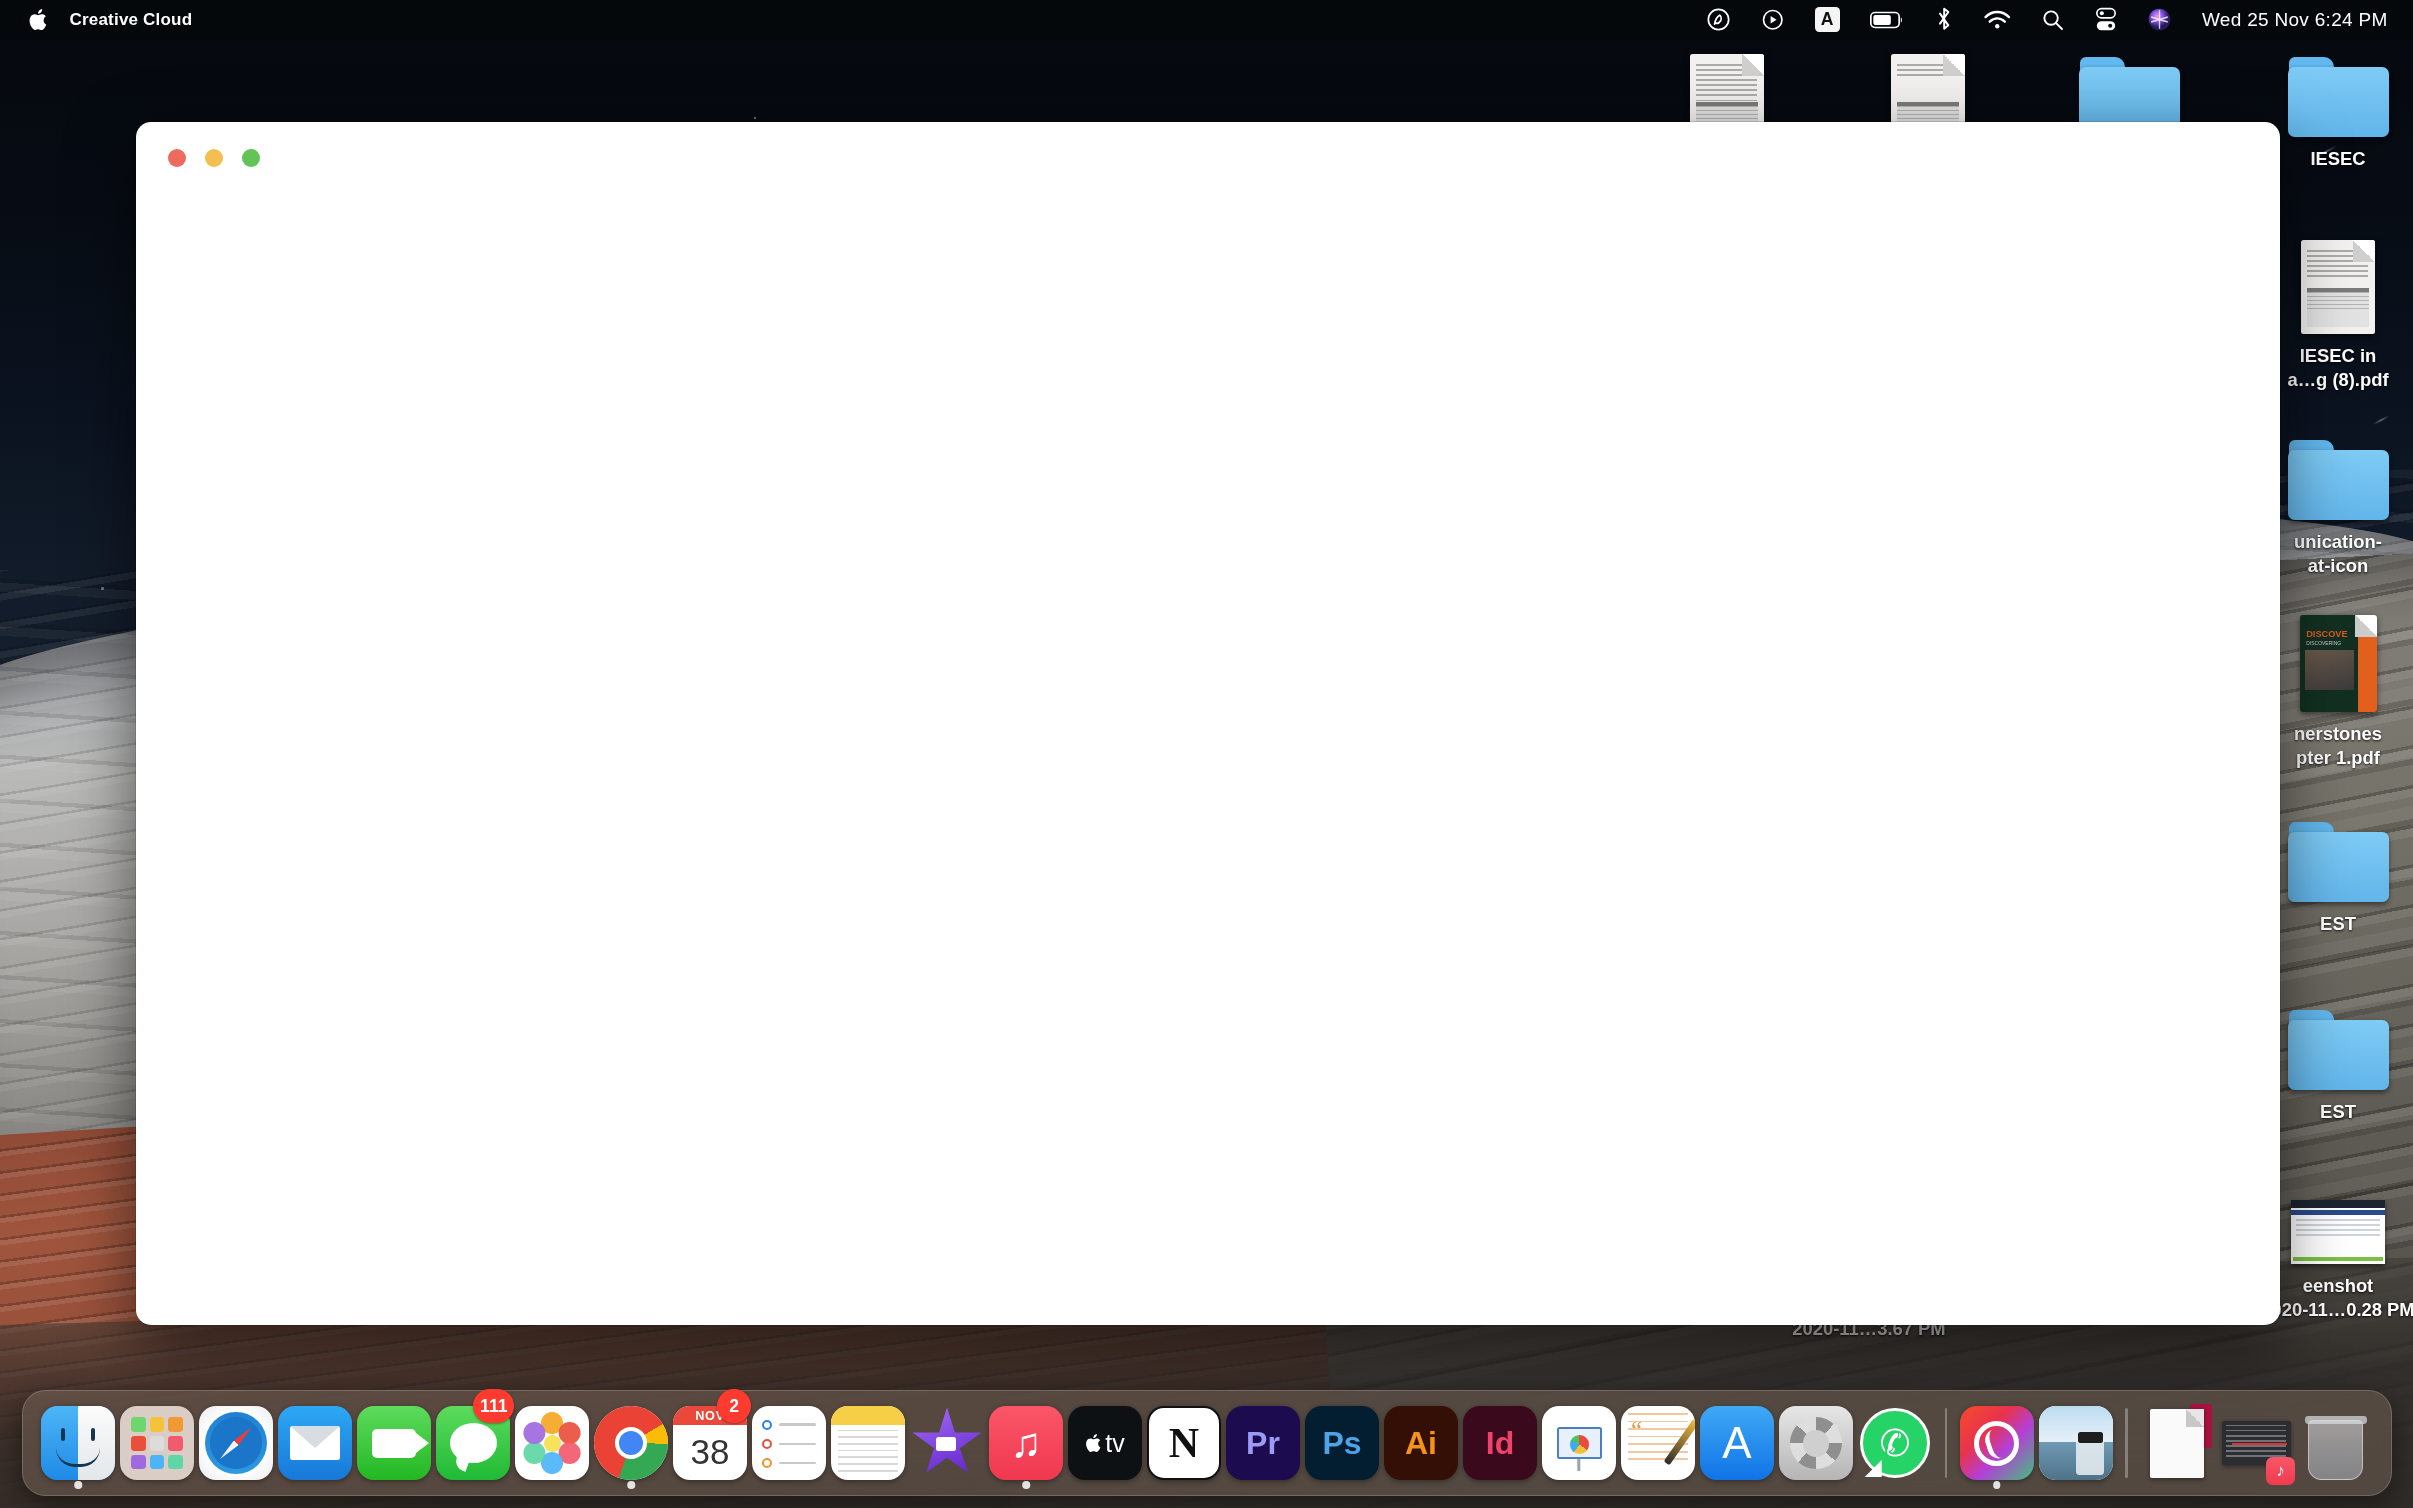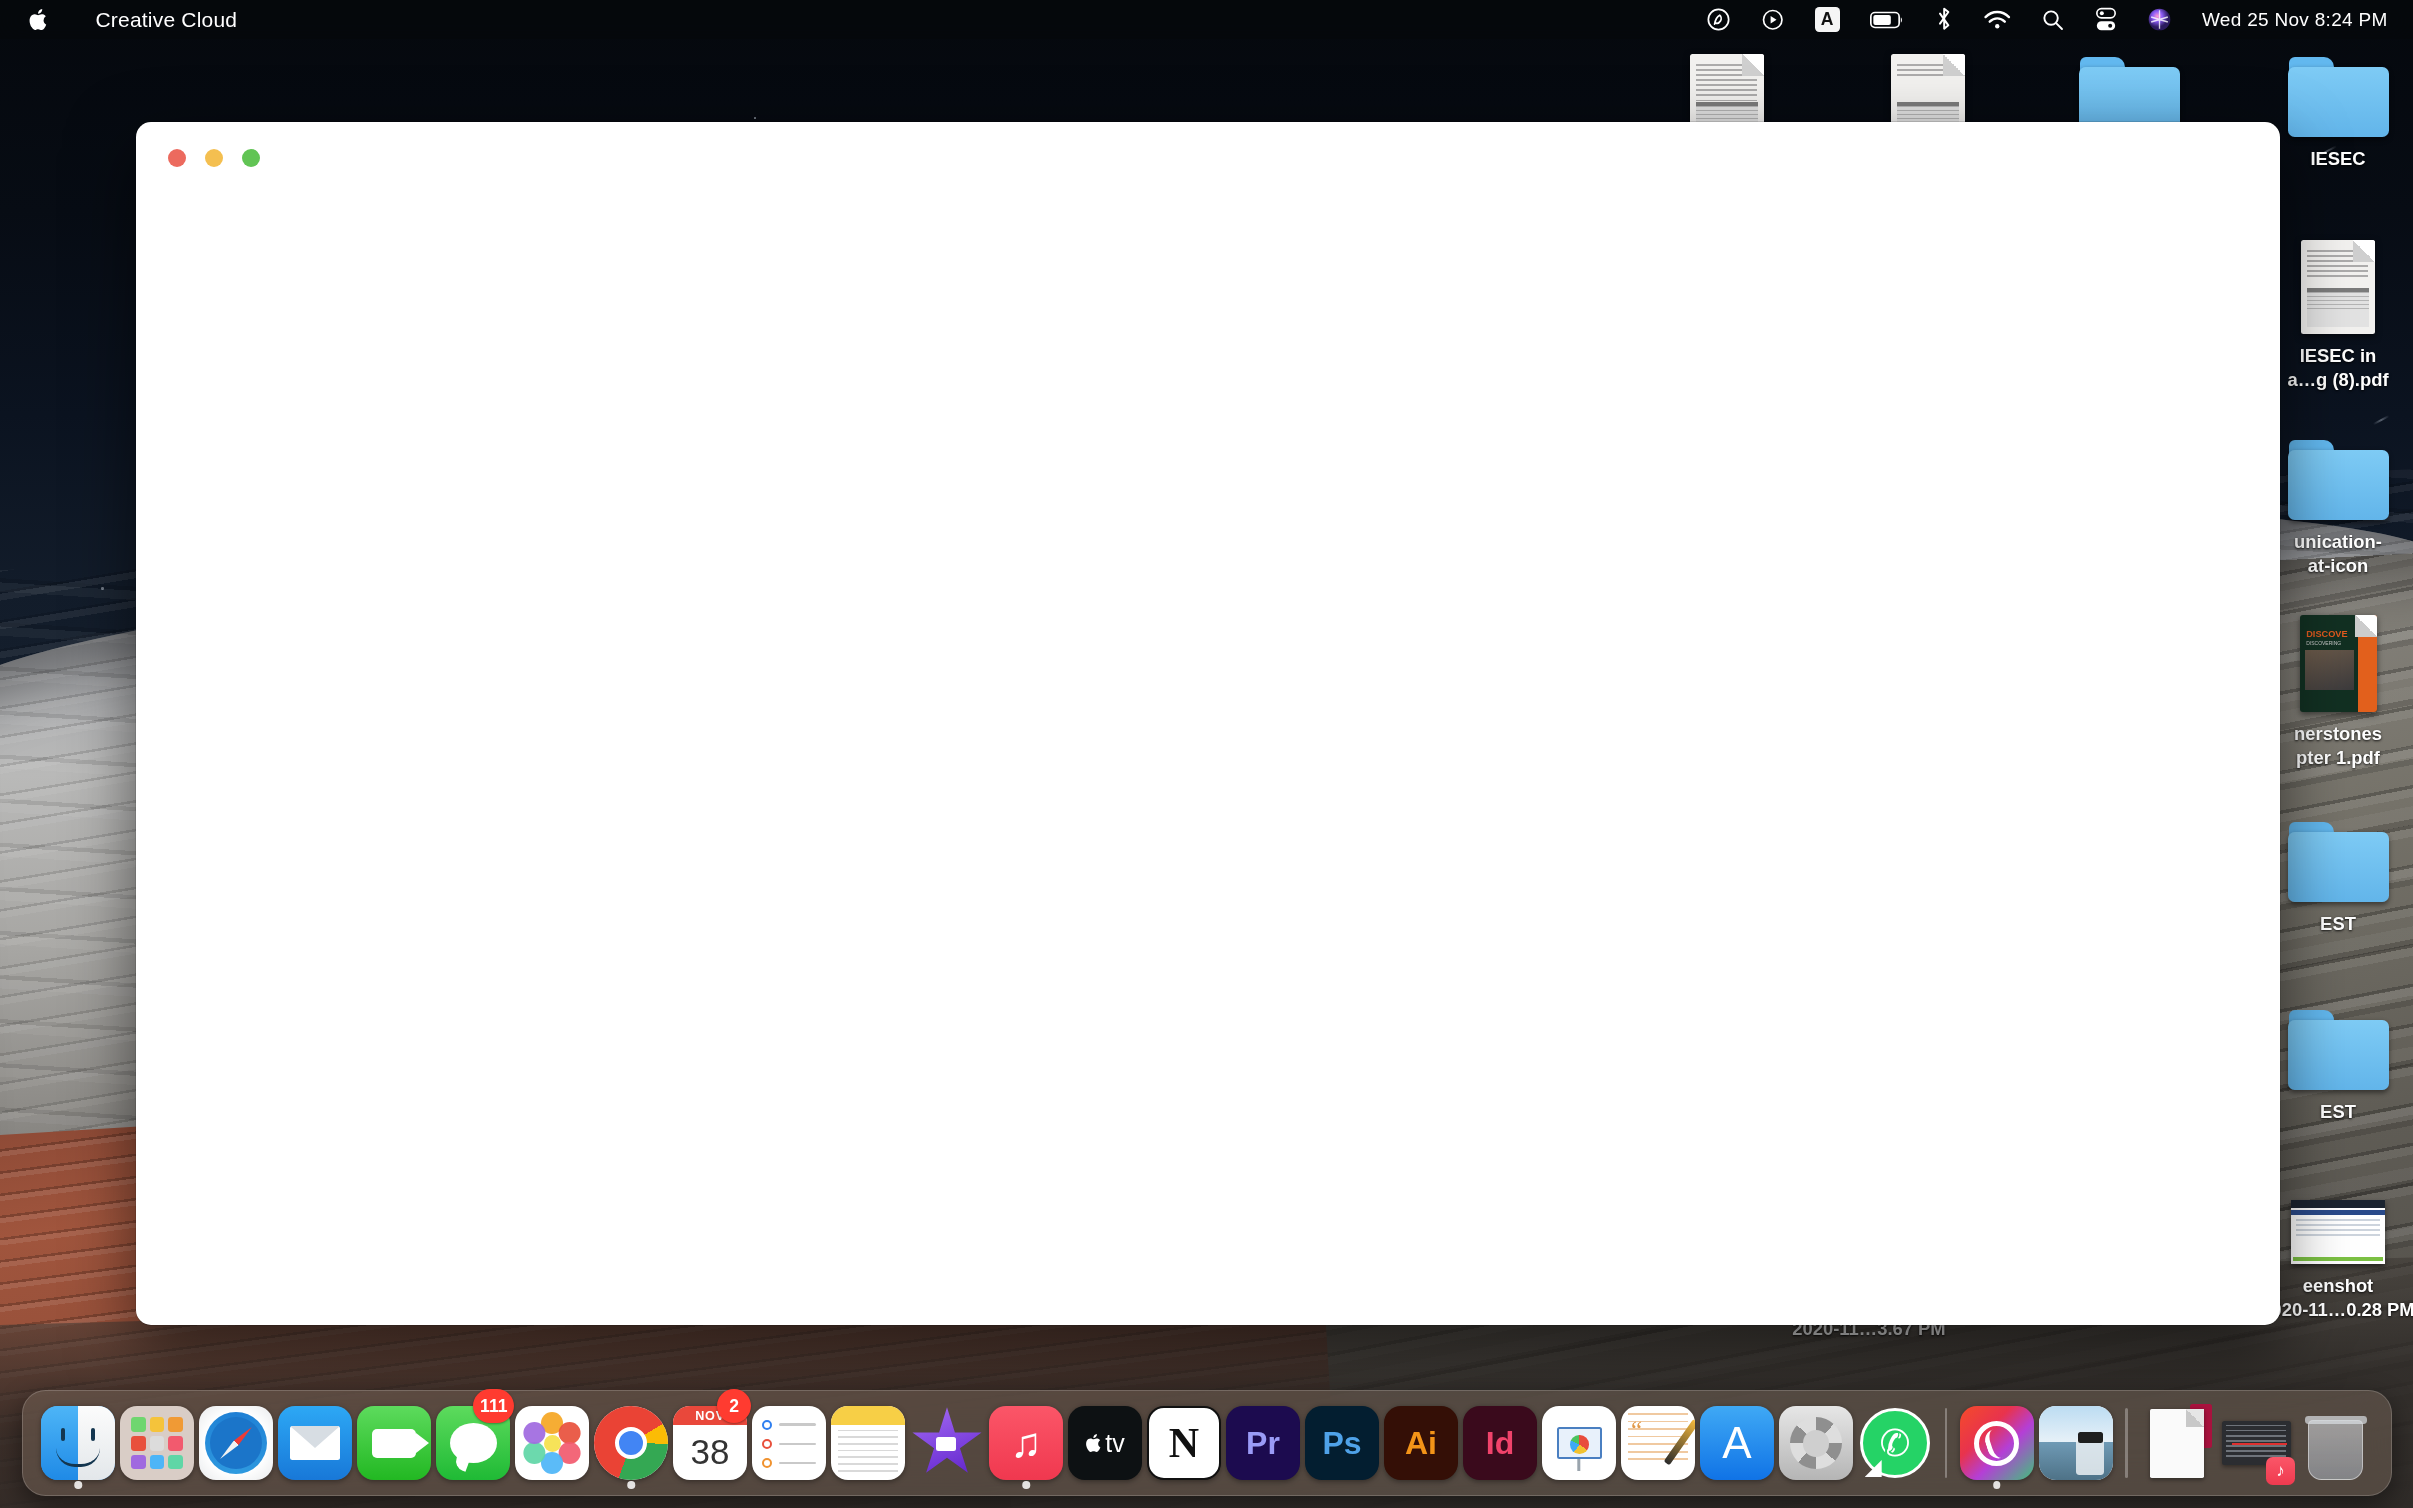--- a/index.html
+++ b/index.html
@@ -66,21 +66,21 @@
 
   
   .menubar {
     position:absolute; left:0; top:0; width:2413px; height:39px;
     background:rgba(6,8,12,.86); backdrop-filter:blur(15px);
     display:flex; align-items:center; color:#fff; z-index:60;
     font-size:18.4px;
   }
   .mb-left { display:flex; align-items:center; gap:0; padding-left:25px; }
   .apple-logo { width:28.5px; height:34px; display:flex; align-items:center; justify-content:center; }
-  .mb-appname { font-weight:normal; font-size:21px; margin-left:42px; letter-spacing:0.2px; }
+  .mb-appname { font-weight:bold; font-size:17px; margin-left:16px; letter-spacing:0.2px; }
   .mb-right { margin-left:auto; display:flex; align-items:center; gap:0; padding-right:22px; }
   .mb-item { height:39px; display:flex; align-items:center; justify-content:center; padding:0 15px; }
   .mb-clock { font-size:19px; font-weight:400; letter-spacing:0.3px; white-space:nowrap; padding-right:3.4px; }
 
   
   .desk-icon {
     position:absolute; width:168px; text-align:center; z-index:10;
     display:flex; flex-direction:column; align-items:center;
   }
   .desk-icon .label {
@@ -522,21 +522,21 @@
               <radialGradient id="sg" cx="40%" cy="35%">
                 <stop offset="0%" stop-color="#ff9ad5"></stop>
                 <stop offset="45%" stop-color="#8b5cf6"></stop>
                 <stop offset="100%" stop-color="#2b1b5e"></stop>
               </radialGradient>
             </defs>
           <circle cx="15" cy="15" r="13" fill="url(#sg)"></circle>
           <path d="M15 4v22M5 12l20 6M25 12L5 18" stroke="#fff" stroke-width="1.6" opacity=".8"></path>
         </svg>
       </div>
-      <div class="mb-item mb-clock">Wed 25 Nov  8:24 PM</div>
+      <div class="mb-item mb-clock">Wed 25 Nov  6:24 PM</div>
     </div>
   </div>
 
   <div class="dock">
 
     <div class="dock-item">
       <div class="dock-icon ic-finder">
         <div class="lh"></div>
           <div class="rh"></div>
         <div class="eye" style="left:20px;"></div>

